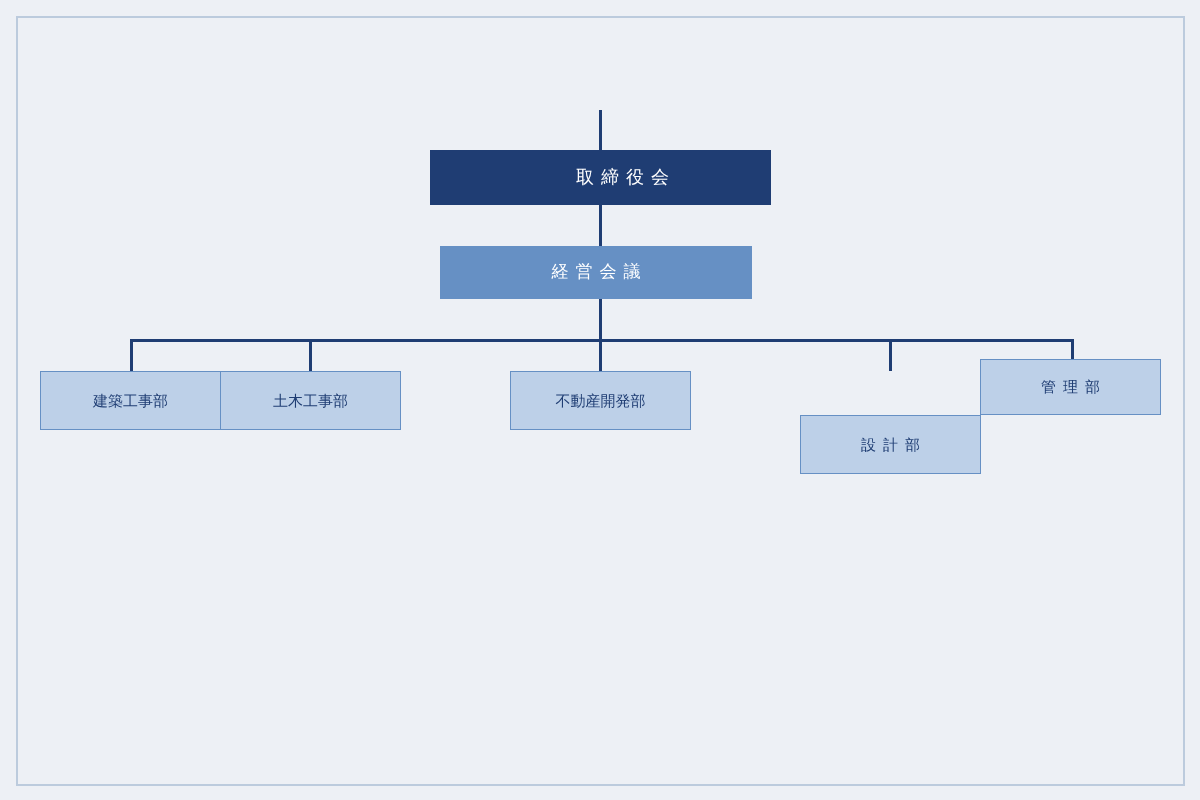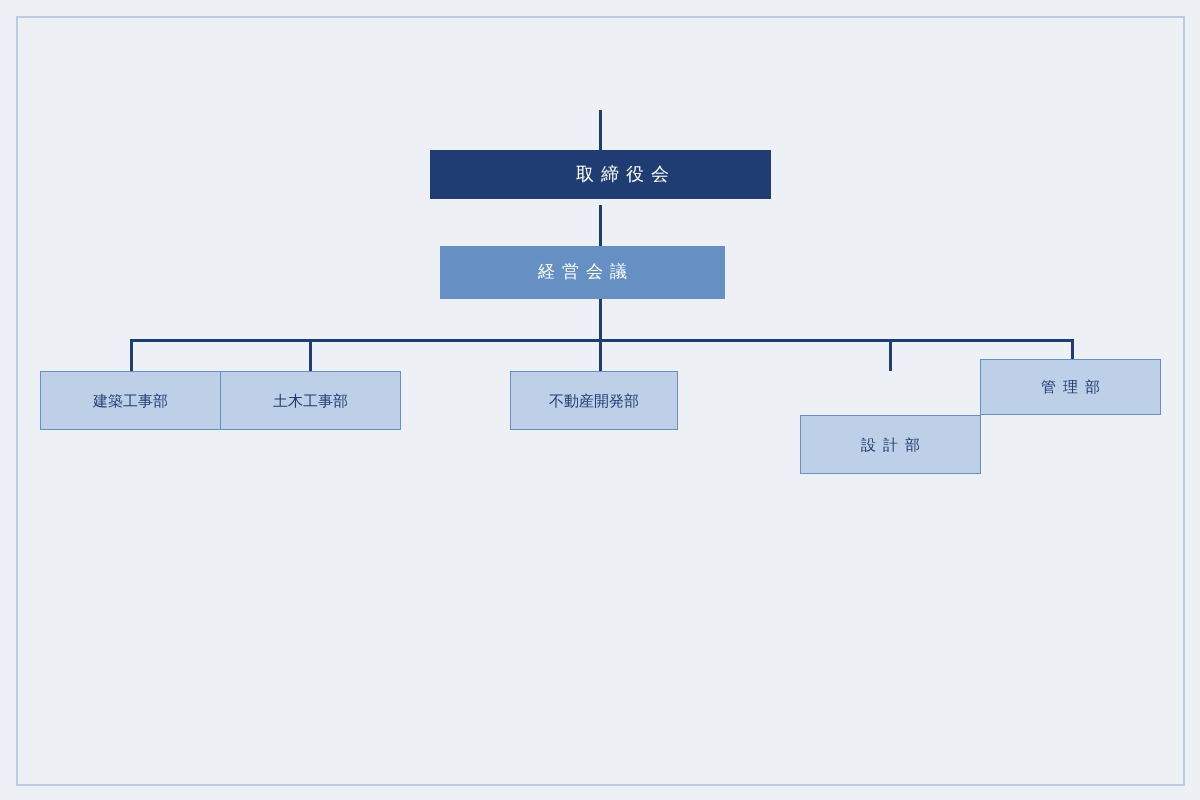--- a/index.html
+++ b/index.html
@@ -80,39 +80,39 @@
 </head>
 <body>
 
 <div id="chart-root">
 
   <div class="page-frame"></div>
 
 
   <div class="conn conn-v" style="left:599px; top:110px; width:3px; height:40px;"></div>
 
-  <div class="node node-board" style="left:430px; top:150px; width:341px; height:49px;padding-left:44px;">取締役会</div>
+  <div class="node node-board" style="left:430px; top:150px; width:341px; height:55px;padding-left:44px;">取締役会</div>
 
   <div class="conn conn-v" style="left:599px; top:205px; width:3px; height:41px;"></div>
 
-  <div class="node node-mgmt" style="left:440px; top:246px; width:285px; height:53px;">経営会議</div>
+  <div class="node node-mgmt" style="left:440px; top:246px; width:312px; height:53px;">経営会議</div>
 
   <div class="conn conn-v" style="left:599px; top:299px; width:3px; height:42px;"></div>
 
   <div class="conn conn-h" style="left:130px; top:339px; width:944px; height:3px;"></div>
 
   <div class="conn conn-v" style="left:130px; top:339px; width:3px; height:32px;"></div>
   <div class="conn conn-v" style="left:309px; top:339px; width:3px; height:32px;"></div>
   <div class="conn conn-v" style="left:599px; top:339px; width:3px; height:32px;"></div>
   <div class="conn conn-v" style="left:889px; top:339px; width:3px; height:32px;"></div>
   <div class="conn conn-v" style="left:1071px; top:339px; width:3px; height:32px;"></div>
 
   <div class="node node-dept" style="left:40px; top:371px; width:181px; height:59px;">建築工事部</div>
 
   <div class="node node-dept" style="left:220px; top:371px; width:181px; height:59px;">土木工事部</div>
 
-  <div class="node node-dept" style="left:510px; top:371px; width:168px; height:59px;">不動産開発部</div>
+  <div class="node node-dept" style="left:510px; top:371px; width:181px; height:59px;">不動産開発部</div>
 
   <div class="node node-dept spaced" style="left:800px; top:371px; width:181px; height:59px;margin-top:44px;">設計部</div>
 
   <div class="node node-dept spaced" style="left:980px; top:359px; width:181px; height:56px;">管理部</div>
 
 </div>
 
 </body></html>

